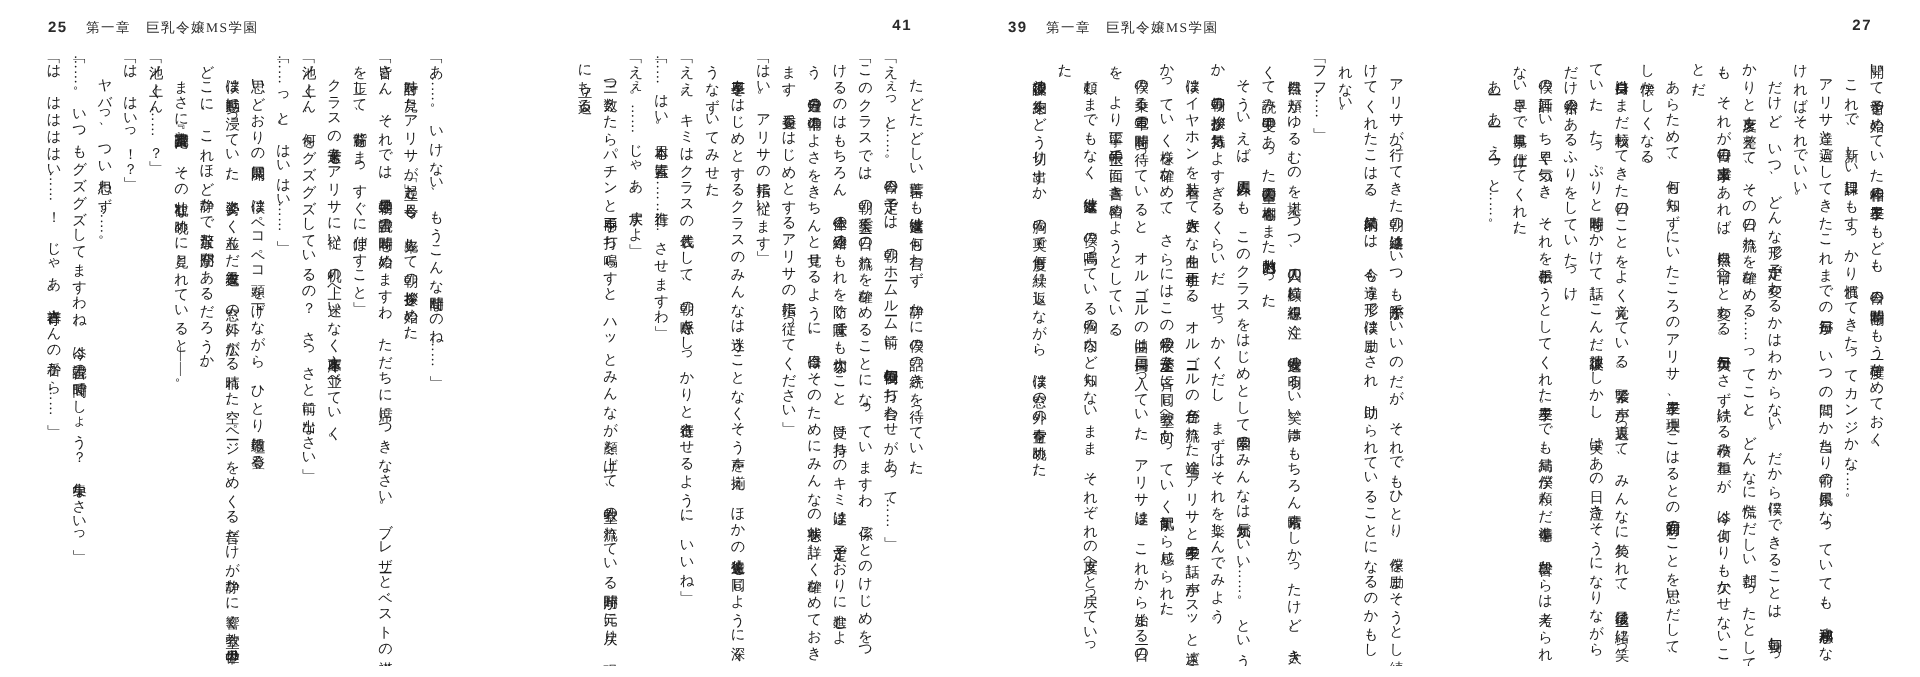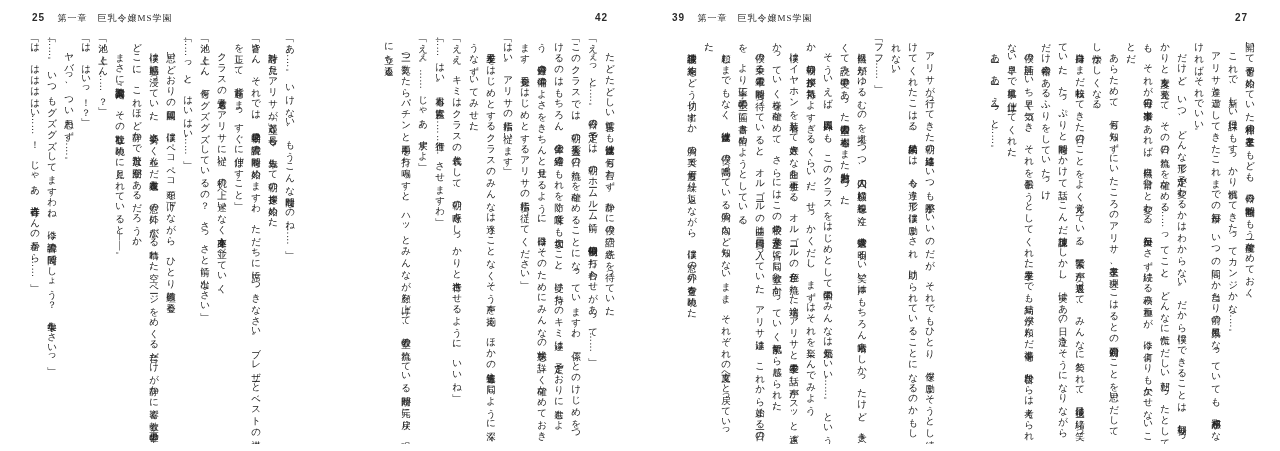--- a/index.html
+++ b/index.html
@@ -74,21 +74,21 @@
           <p class="para">「池ノ上くん……？」</p>
           <p class="para">「は、はいっ！？」</p>
           <p class="para indent">ヤバっ、つい思わず……。</p>
           <p class="para">「……。いつもグズグズしてますわね。今は読書の時間でしょう？　集中なさいっ」</p>
           <p class="para">「は、ははははい……！　じゃあ、吉祥寺さんの番から……」</p>
         </div>
     </div>
 
     <div class="page">
       <div class="page-header right-edge">
-        <span class="page-number">42</span>
+        <span class="page-number">41</span>
       </div>
       <div class="page-body">
           <p class="para indent">たどたどしい言葉にも彼女達は何も言わず、静かに僕の話の続きを待っていた。</p>
           <p class="para">「えぇっと……。今日の予定では、朝のホームルーム前に、毎朝恒例の打ち合わせがあって……」</p>
           <p class="para">「このクラスでは、朝の集会で一日の流れを確かめることになっていますわ。係ごとのけじめをつけるのはもちろん、全体の連絡のもれを防ぐ意味でも大切なこと。受け持ちのキミ達は、予定どおりに進むよう、自分達の準備のよさをきちんと見せるように。今日はそのためにみんなの状態を詳しく確かめておきます。委員をはじめとするアリサの指示に従ってください」</p>
           <p class="para">「はい。アリサの指示に従います」</p>
           <p class="para indent">友里子をはじめとするクラスのみんなは迷うことなくそう声を揃え、ほかの生徒達も同じように深くうなずいてみせた。</p>
           <p class="para">「ええ。キミはクラスの代表として、朝の点呼をしっかりと進行させるように。いいね」</p>
           <p class="para">「……はい。本日も素直に……進行……させますわ」</p>
           <p class="para">「えぇ。……じゃあ、戻すよ」</p>

